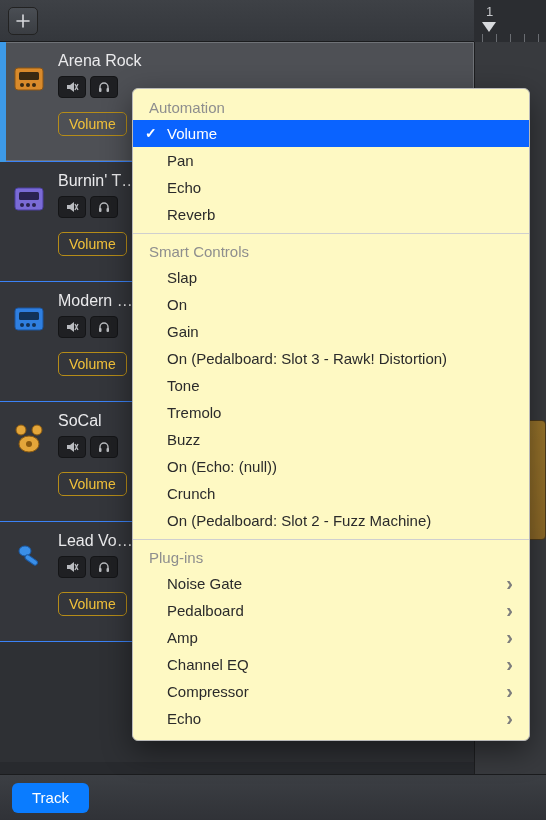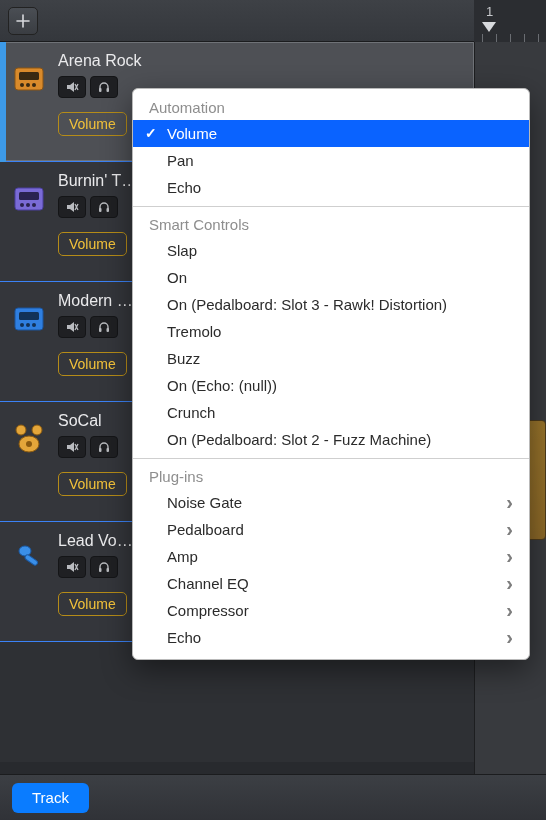--- a/index.html
+++ b/index.html
@@ -150,21 +150,21 @@
     background: #0a7cff;
     color:#fff; font-size:15px; font-weight:500;
     display:flex; align-items:center;
   }
 
   
   .menu {
     position:absolute;
     left: 132px; top: 88px;
     width: 398px;
-    background: #ffffff;
+    background: #fef9c3;
     border: 1px solid #b9b9b9;
     border-radius: 6px;
     box-shadow: 0 10px 30px rgba(0,0,0,0.45);
     color: #2b2b2b;
     padding: 6px 0 8px 0;
     z-index: 100;
   }
   .menu-section-title {
     padding: 4px 16px;
     color: #8e8e8e;
@@ -427,30 +427,39 @@
     <div class="menu-item selected">
       <span class="check">✓</span>
       <span>Volume</span>
     </div>
     <div class="menu-item">
       <span>Pan</span>
     </div>
     <div class="menu-item">
       <span>Echo</span>
     </div>
+    <div class="menu-item">
+      <span>Reverb</span>
+    </div>
     <div class="menu-sep"></div>
     <div class="menu-section-title">Smart Controls</div>
     <div class="menu-item">
       <span>Slap</span>
     </div>
     <div class="menu-item">
       <span>On</span>
     </div>
     <div class="menu-item">
+      <span>Gain</span>
+    </div>
+    <div class="menu-item">
       <span>On (Pedalboard: Slot 3 - Rawk! Distortion)</span>
+    </div>
+    <div class="menu-item">
+      <span>Tone</span>
     </div>
     <div class="menu-item">
       <span>Tremolo</span>
     </div>
     <div class="menu-item">
       <span>Buzz</span>
     </div>
     <div class="menu-item">
       <span>On (Echo: (null))</span>
     </div>

